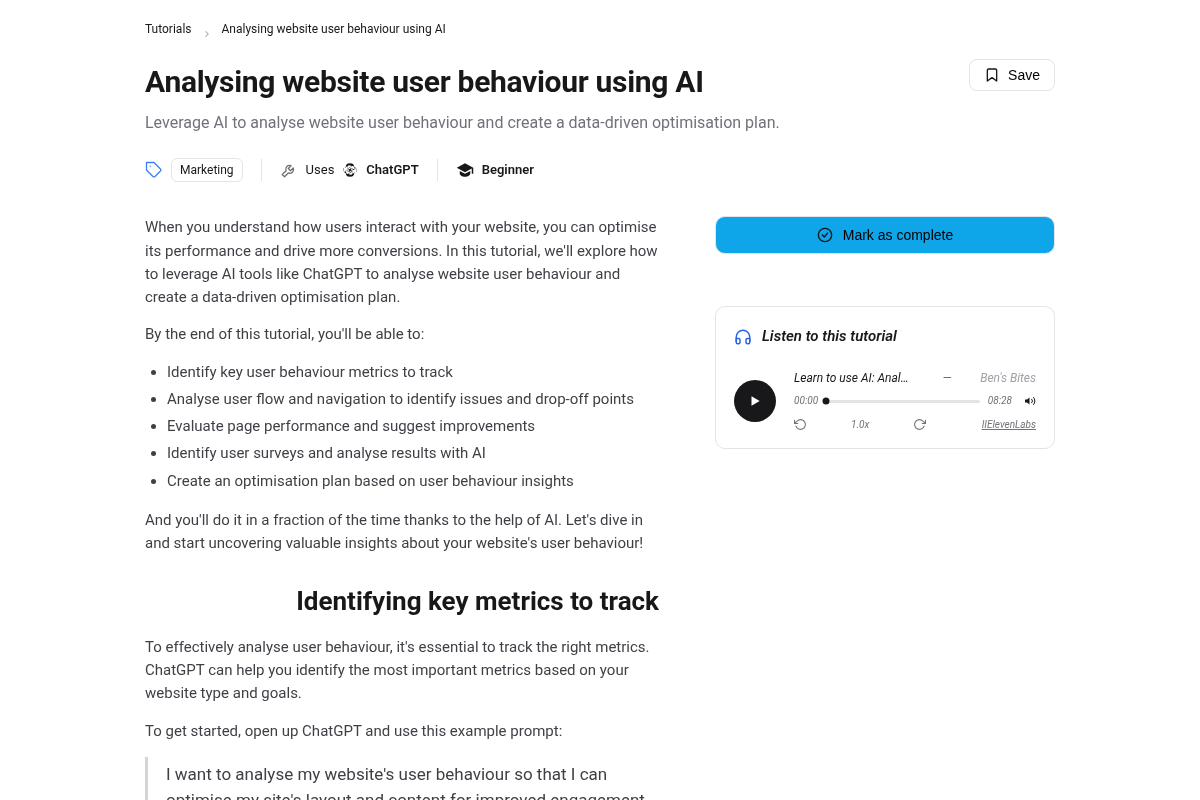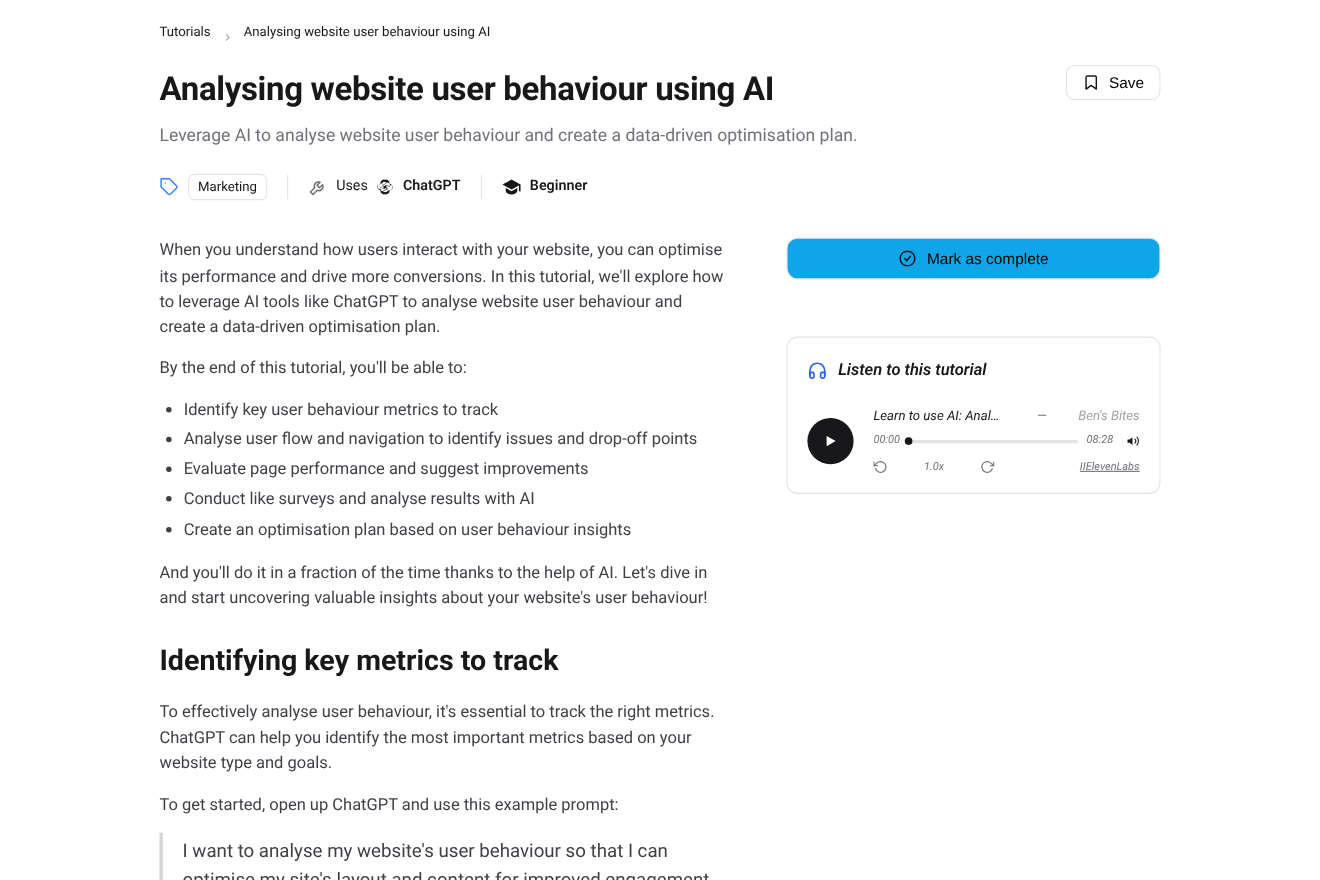--- a/index.html
+++ b/index.html
@@ -97,20 +97,21 @@
   .article ul {
     margin: 4px 0 16px 22px;
     color: #3f3f46;
   }
   .article li { margin-bottom: 4px; }
   .h2 {
     font-size: 26px;
     font-weight: 700;
     margin: 26px 0 14px 0;
     color: #18181b;
+    text-align: right;
   }
   .blockquote {
     border-left: 3px solid #d4d4d8;
     padding: 4px 0 4px 18px;
     margin-top: 10px;
     font-size: 17px;
     line-height: 1.55;
     color: #3f3f46;
   }
   
@@ -172,21 +173,21 @@
     flex: 1; height: 3px; background: #e4e4e7; border-radius: 2px; position: relative;
   }
   .progress-dot {
     position: absolute; left: 0; top: 50%; transform: translate(-50%, -50%);
     width: 7px; height: 7px; border-radius: 50%; background: #18181b;
   }
   .player-controls-row {
     display: flex; align-items: center; justify-content: space-between;
     margin-top: 8px; font-size: 10px; color: #71717a;
   }
-  .player-controls-left { display:flex; align-items:center; gap: 33px; }
+  .player-controls-left { display:flex; align-items:center; gap: 44px; }
   .eleven { text-decoration: underline; font-size: 10px; color: #71717a; }
   .icon { display:inline-flex; align-items:center; justify-content:center; }
 </style>
 </head>
 <body>
 
 <div class="page">
 
   <nav class="breadcrumb">
     <a>Tutorials</a>
@@ -250,21 +251,21 @@
   </div>
 
   <div class="body-grid">
     <article class="article">
       <p>When you understand how users interact with your website, you can optimise its performance and drive more conversions. In this tutorial, we'll explore how to leverage AI tools like ChatGPT to analyse website user behaviour and create a data-driven optimisation plan.</p>
       <p>By the end of this tutorial, you'll be able to:</p>
       <ul>
         <li>Identify key user behaviour metrics to track</li>
         <li>Analyse user flow and navigation to identify issues and drop-off points</li>
         <li>Evaluate page performance and suggest improvements</li>
-        <li>Conduct like surveys and analyse results with AI</li>
+        <li>Identify user surveys and analyse results with AI</li>
         <li>Create an optimisation plan based on user behaviour insights</li>
       </ul>
       <p>And you'll do it in a fraction of the time thanks to the help of AI. Let's dive in and start uncovering valuable insights about your website's user behaviour!</p>
 
       <h2 class="h2">Identifying key metrics to track</h2>
       <p>To effectively analyse user behaviour, it's essential to track the right metrics. ChatGPT can help you identify the most important metrics based on your website type and goals.</p>
       <p>To get started, open up ChatGPT and use this example prompt:</p>
 
       <div class="blockquote">I want to analyse my website's user behaviour so that I can optimise my site's layout and content for improved engagement. We are [describe website/product], and our goals in analysing user behaviour are to [goal 1] and [goal 2]. With this in mind, what are the most important user behaviour metrics we should track in Google Analytics?</div>
 

